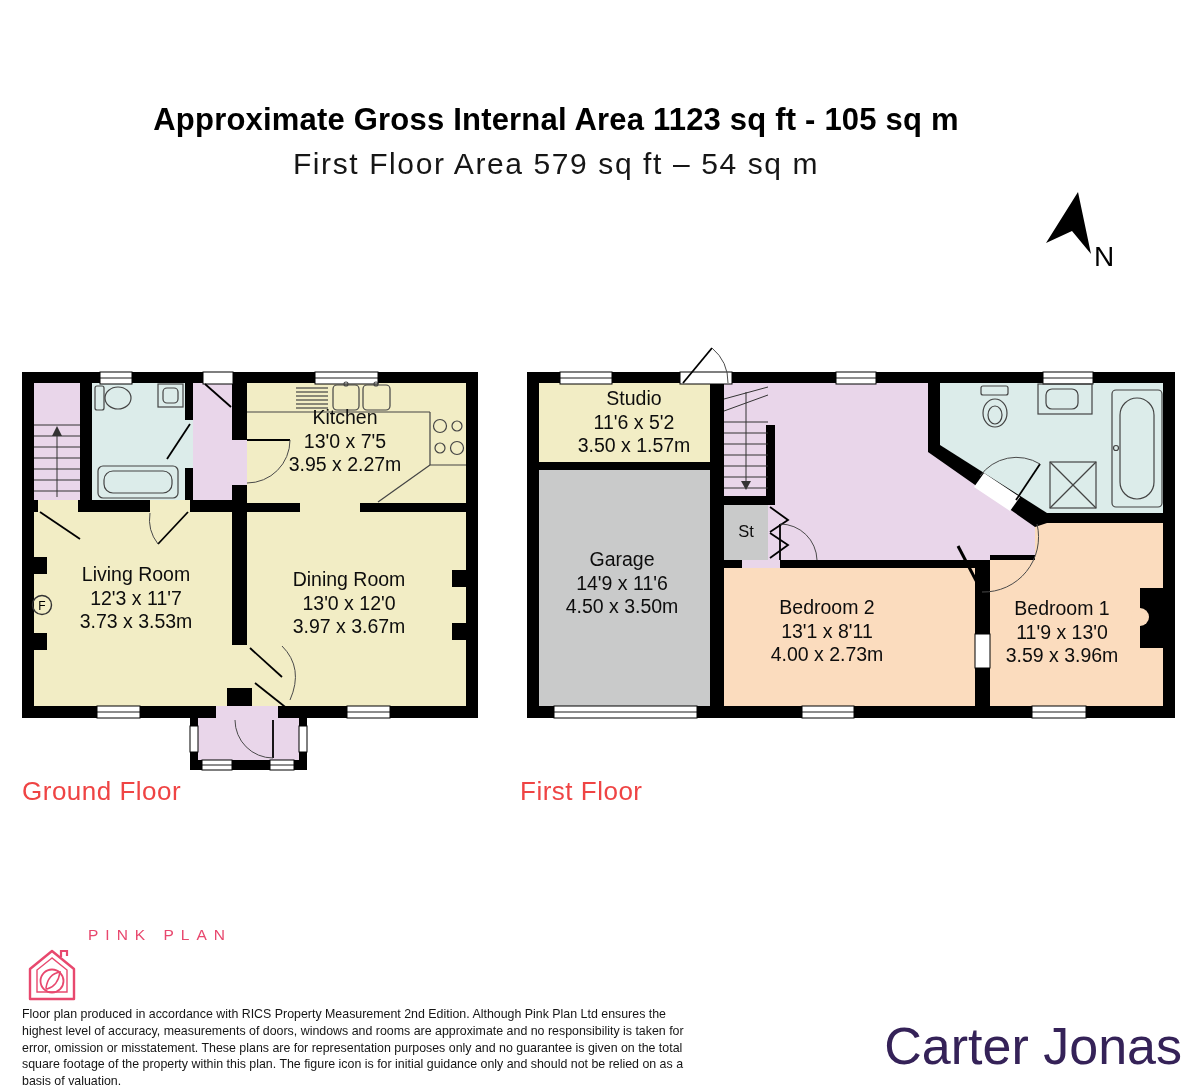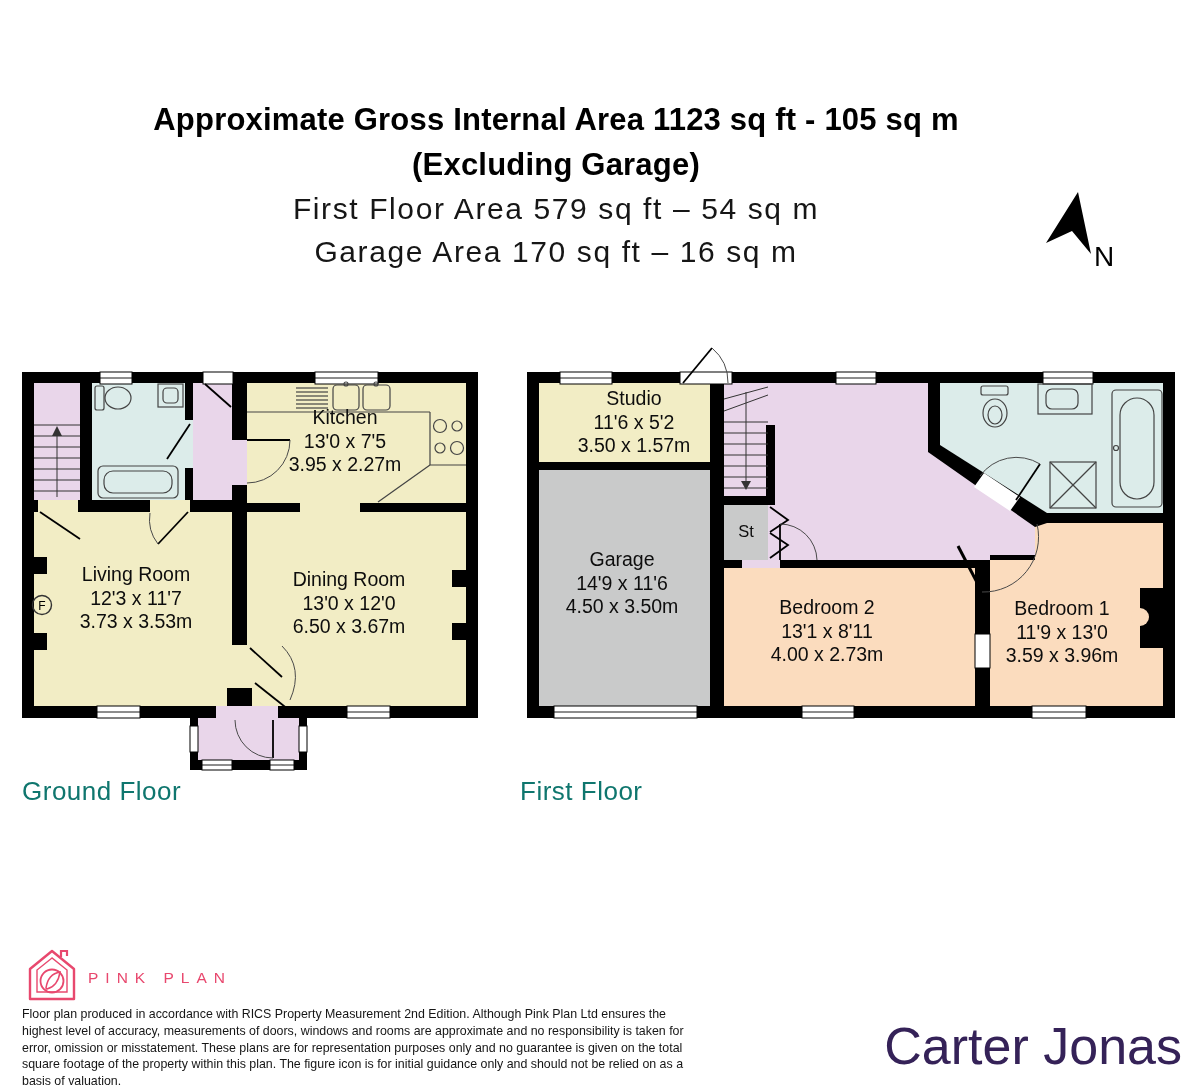--- a/index.html
+++ b/index.html
@@ -6,42 +6,40 @@
   body{
     width:1200px;height:1087px;position:relative;background:#ffffff;
     font-family:"Liberation Sans", sans-serif;overflow:hidden;color:#000;
   }
   .hdr{position:absolute;top:97px;left:0;width:1112px;text-align:center;}
   .hdr-bold{font-size:31px;font-weight:700;line-height:45px;letter-spacing:.2px;color:#000;}
   .hdr-light{font-size:30px;font-weight:400;line-height:43px;letter-spacing:1.6px;color:#161616;}
   .plan-svg{position:absolute;left:0;top:0;}
   .rlabel{position:absolute;width:200px;text-align:center;font-size:19.5px;line-height:23.5px;color:#0d0d0d;}
   .rlabel-sm{position:absolute;width:44px;text-align:center;font-size:16.5px;color:#0d0d0d;}
-  .floor-label{position:absolute;font-size:26px;font-weight:400;letter-spacing:.5px;color:#0f766e;}
-  .pp-text{position:absolute;left:88px;top:969px;font-size:15.5px;font-weight:500;letter-spacing:7px;color:#e8486e;}
+  .floor-label{position:absolute;font-size:26px;font-weight:400;letter-spacing:.5px;color:#ef4444;}
+  .pp-text{position:absolute;left:88px;top:926px;font-size:15.5px;font-weight:500;letter-spacing:7px;color:#e8486e;}
   .disclaimer{position:absolute;left:22px;top:1006px;width:680px;font-size:12.4px;line-height:16.8px;color:#151515;}
   .agent-logo{position:absolute;right:18px;top:1016px;font-size:52px;font-weight:400;letter-spacing:0px;color:#352258;}
   
   .win{fill:#fff;stroke:#000;stroke-width:1;}
   .winline{stroke:#000;stroke-width:.9;}
   .leaf{stroke:#000;stroke-width:1.8;fill:none;}
   .leafthick{stroke:#000;stroke-width:3;fill:none;}
   .arc{stroke:#4a4a4a;stroke-width:1;fill:none;}
   .fix{stroke:#444;stroke-width:1.2;fill:none;}
   .tread{stroke:#333;stroke-width:1;}
   .svgtext{font-family:"Liberation Sans",sans-serif;fill:#000;}
 </style>
 </head>
 <body>
 
 <div class="hdr">
   <div class="hdr-bold">Approximate Gross Internal Area 1123 sq ft - 105 sq m</div>
-  <div class="hdr-bold">(Excluding Garage)</div>
   <div class="hdr-light">First Floor Area 579 sq ft – 54 sq m</div>
-  <div class="hdr-light">Garage Area 170 sq ft – 16 sq m</div>
 </div>
 
 <svg class="plan-svg" width="1200" height="1087" viewBox="0 0 1200 1087">
 
   <g>
     <polygon points="1078,192 1046,243 1072,231 1091,254" fill="#000"></polygon>
     <text class="svgtext" x="1094" y="266" font-size="28">N</text>
   </g>
 
   <g>
@@ -242,21 +240,21 @@
   <div>3.95 x 2.27m</div>
 </div>
 <div class="rlabel" style="left:36px;top:563px;">
   <div>Living Room</div>
   <div>12'3 x 11'7</div>
   <div>3.73 x 3.53m</div>
 </div>
 <div class="rlabel" style="left:249px;top:568px;">
   <div>Dining Room</div>
   <div>13'0 x 12'0</div>
-  <div>6.50 x 3.67m</div>
+  <div>3.97 x 3.67m</div>
 </div>
 <div class="rlabel" style="left:534px;top:387px;">
   <div>Studio</div>
   <div>11'6 x 5'2</div>
   <div>3.50 x 1.57m</div>
 </div>
 <div class="rlabel" style="left:522px;top:548px;">
   <div>Garage</div>
   <div>14'9 x 11'6</div>
   <div>4.50 x 3.50m</div>

